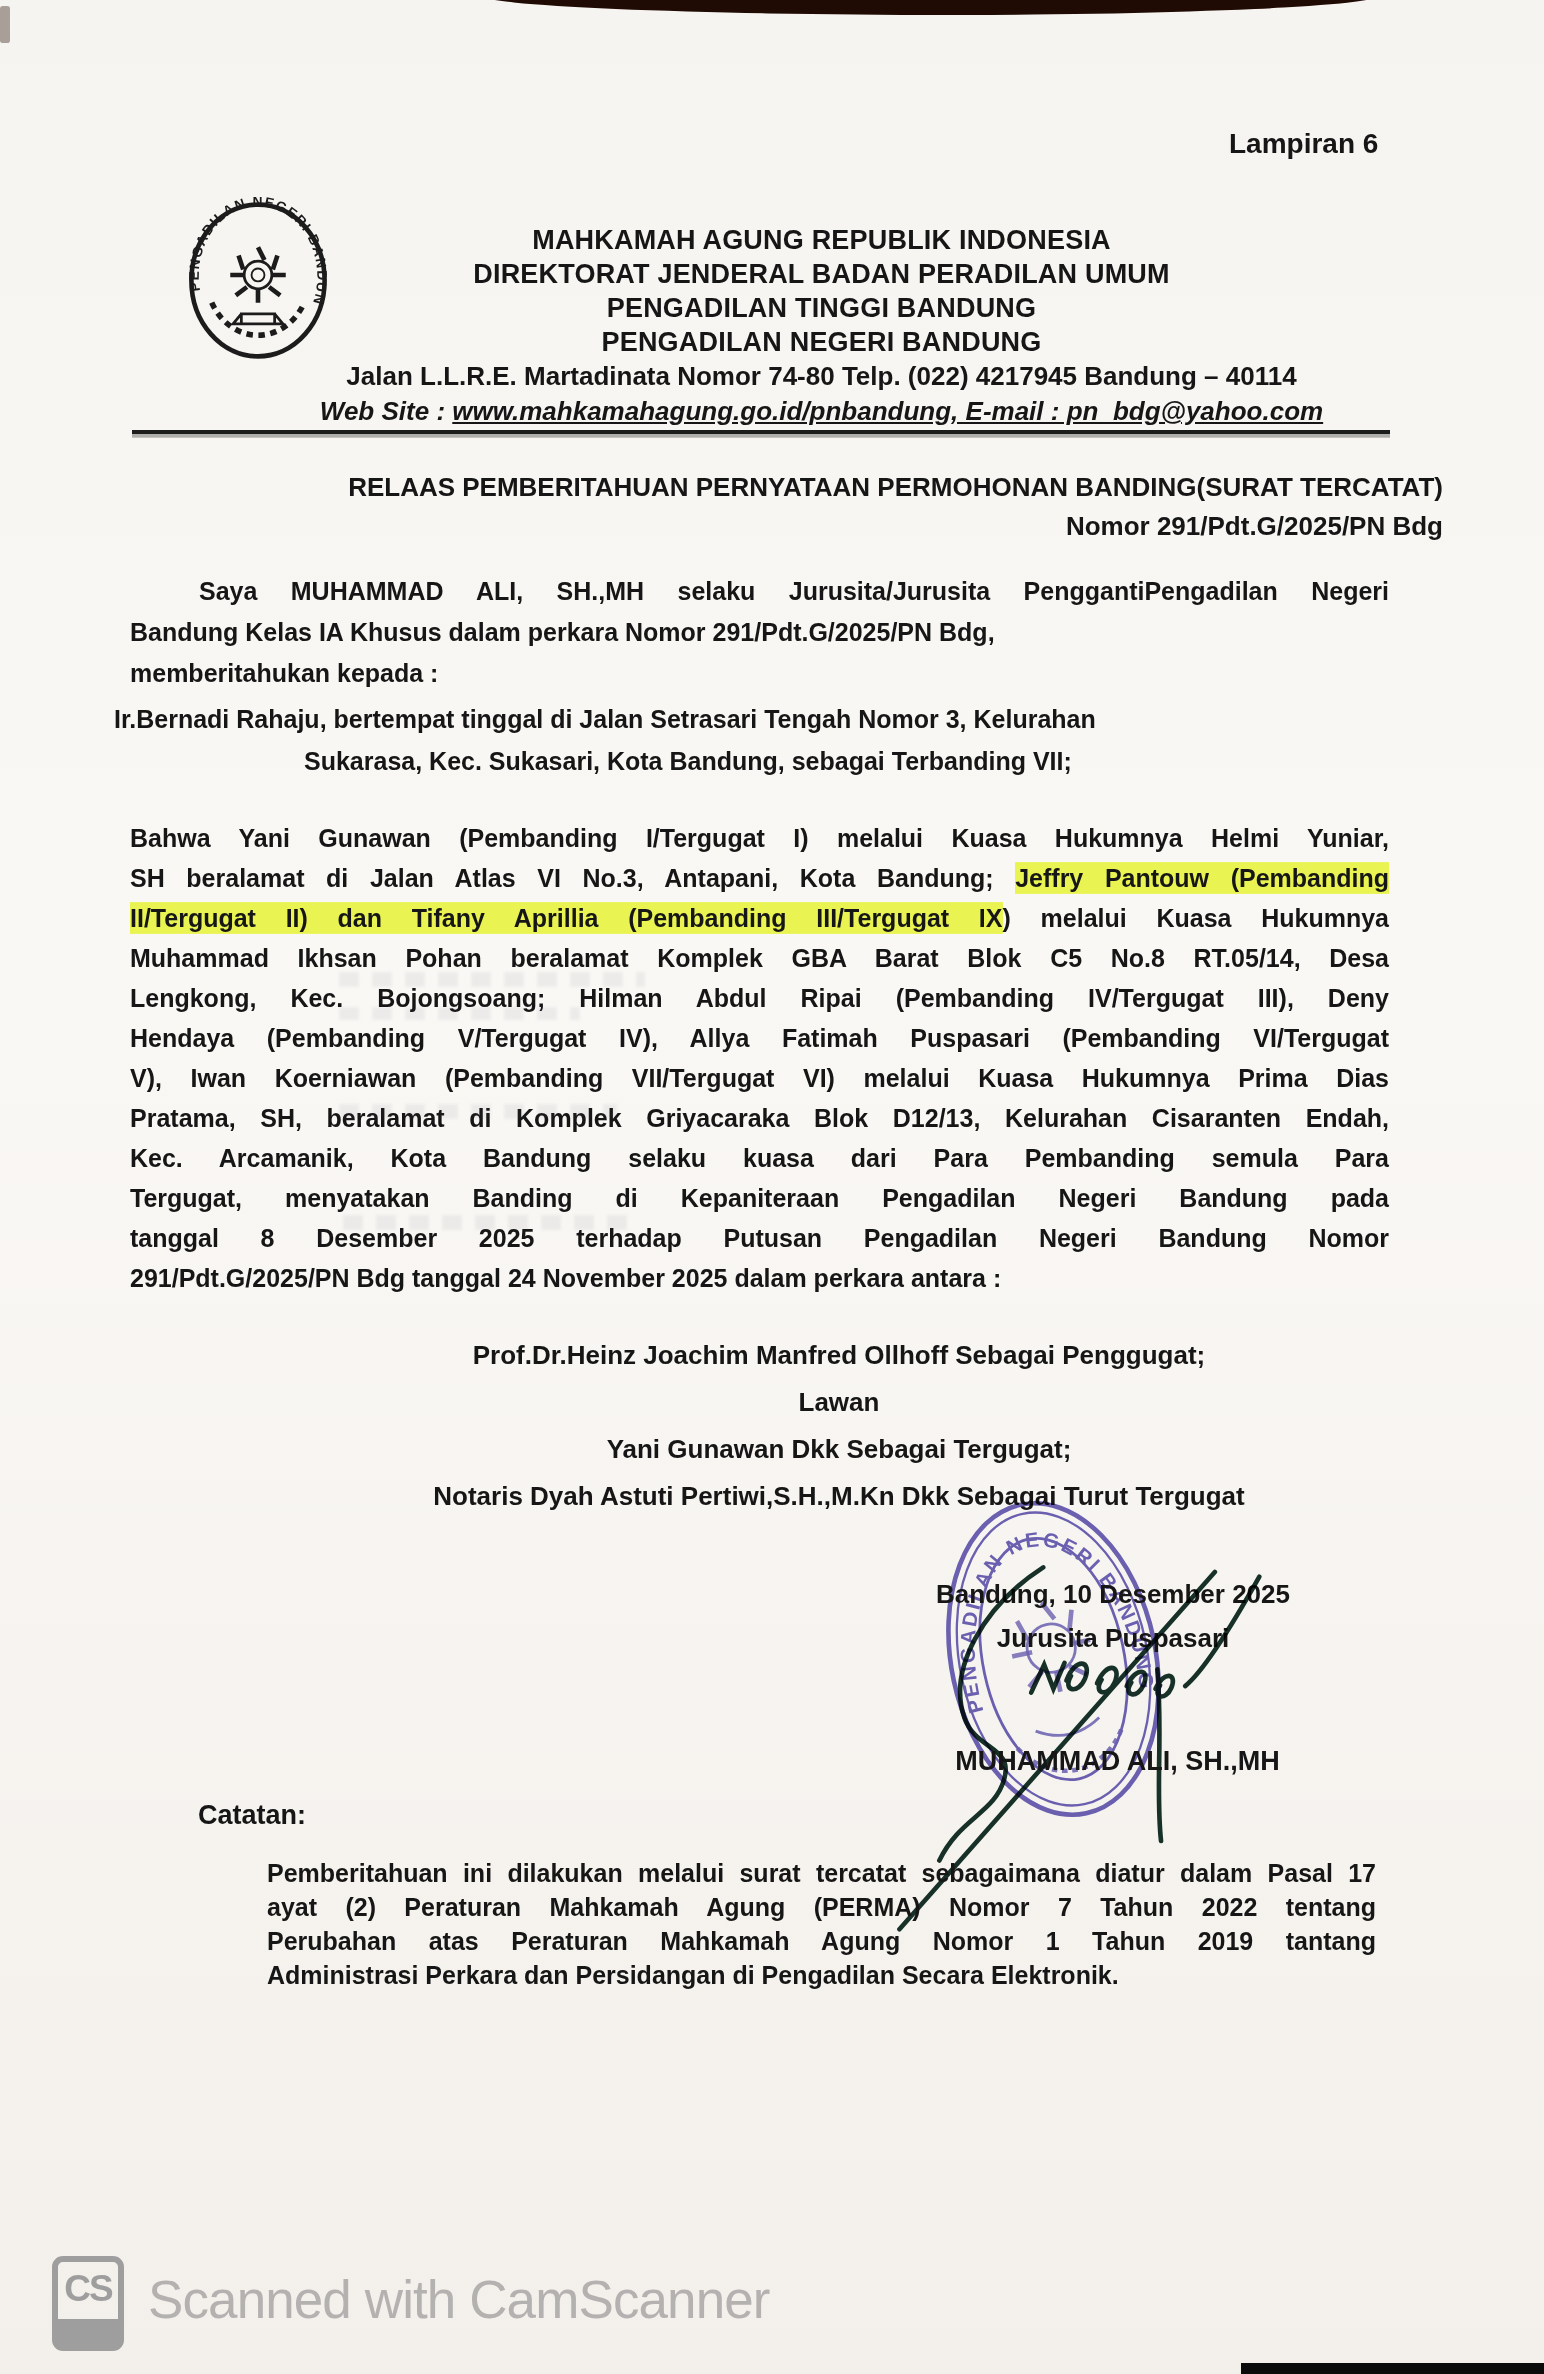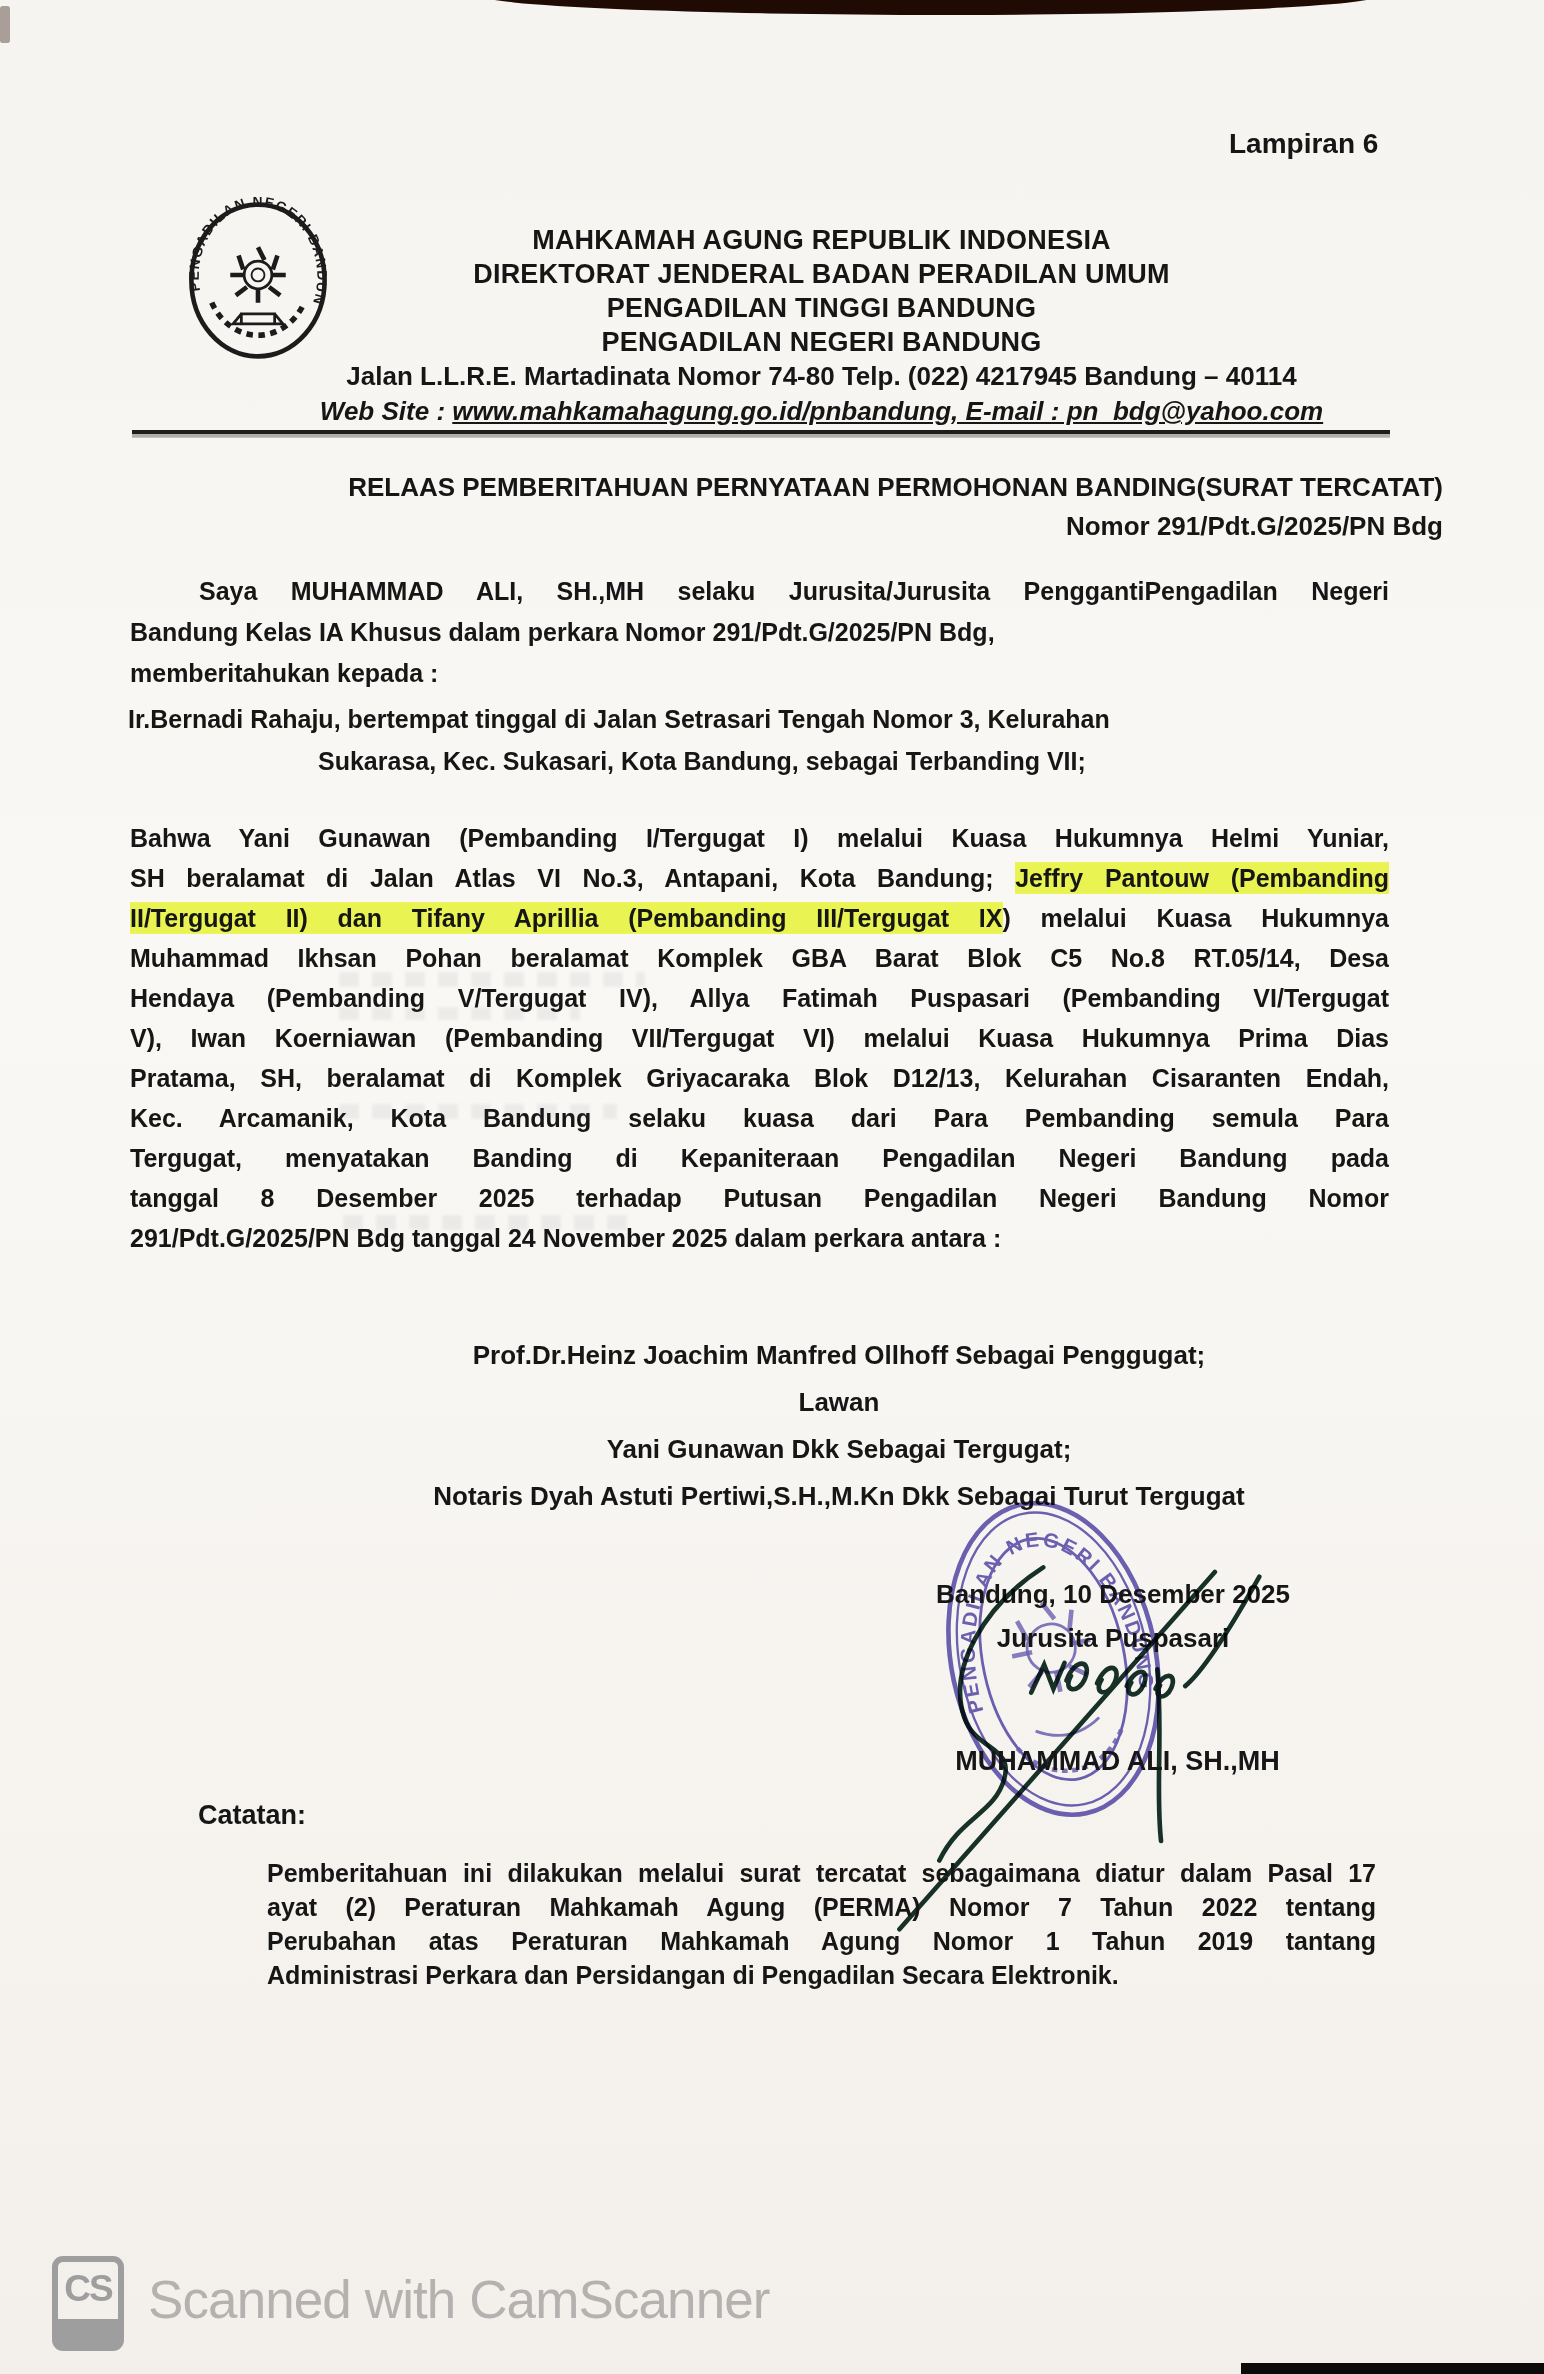--- a/index.html
+++ b/index.html
@@ -25,21 +25,21 @@
   .lh-web .u{text-decoration:underline;}
   .rule{position:absolute;left:132px;top:430px;width:1258px;height:3.7px;background:#1d1d1d;box-shadow:0 3.7px 0 rgba(40,40,40,.35);}
 
   .title{position:absolute;left:130px;top:468px;width:1313px;text-align:right;font-size:26px;font-weight:600;line-height:39px;}
 
   .intro{position:absolute;left:130px;top:571px;width:1259px;font-size:25px;font-weight:600;}
   .intro .l{line-height:41px;}
   .jline{text-align:justify;text-align-last:justify;}
   .indent{text-indent:69px;}
 
-  .recipient{position:absolute;left:128px;top:698px;width:1289px;font-size:25px;font-weight:600;line-height:42px;}
+  .recipient{position:absolute;left:114px;top:698px;width:1289px;font-size:25px;font-weight:600;line-height:42px;}
   .recipient .name{font-weight:800;}
   .recipient .l2{padding-left:190px;}
 
   .bodypar{position:absolute;left:130px;top:818px;width:1259px;font-size:25px;font-weight:600;}
   .bodypar .bl{height:40px;line-height:40px;}
   .hl{background:#e9f452;box-shadow:0 1.9px 0 #e9f452,0 -1.9px 0 #e9f452;}
 
   .parties{position:absolute;left:227px;top:1332px;width:1224px;text-align:center;font-size:26px;font-weight:600;}
   .parties .pl{height:47px;line-height:47px;}
 
@@ -107,20 +107,21 @@
   <div class="recipient">
     <div><span class="name">Ir.Bernadi Rahaju</span><span>, bertempat tinggal di Jalan Setrasari Tengah Nomor 3, Kelurahan</span></div>
     <div class="l2">Sukarasa, Kec. Sukasari, Kota Bandung, sebagai Terbanding VII;</div>
   </div>
 
   <div class="bodypar">
     <div class="bl jline"><span>Bahwa Yani Gunawan (Pembanding I/Tergugat I) melalui Kuasa Hukumnya Helmi Yuniar,</span></div>
     <div class="bl jline"><span>SH beralamat di Jalan Atlas VI No.3, Antapani, Kota Bandung; </span><span class="hl">Jeffry Pantouw (Pembanding</span></div>
     <div class="bl jline"><span class="hl">II/Tergugat II) dan Tifany Aprillia (Pembanding III/Tergugat IX</span><span>) melalui Kuasa Hukumnya</span></div>
     <div class="bl jline"><span>Muhammad Ikhsan Pohan beralamat Komplek GBA Barat Blok C5 No.8 RT.05/14, Desa</span></div>
+    <div class="bl jline"><span>Lengkong, Kec. Bojongsoang; Hilman Abdul Ripai (Pembanding IV/Tergugat III), Deny</span></div>
     <div class="bl jline"><span>Hendaya (Pembanding V/Tergugat IV), Allya Fatimah Puspasari (Pembanding VI/Tergugat</span></div>
     <div class="bl jline"><span>V), Iwan Koerniawan (Pembanding VII/Tergugat VI) melalui Kuasa Hukumnya Prima Dias</span></div>
     <div class="bl jline"><span>Pratama, SH, beralamat di Komplek Griyacaraka Blok D12/13, Kelurahan Cisaranten Endah,</span></div>
     <div class="bl jline"><span>Kec. Arcamanik, Kota Bandung selaku kuasa dari Para Pembanding semula Para</span></div>
     <div class="bl jline"><span>Tergugat, menyatakan Banding di Kepaniteraan Pengadilan Negeri Bandung pada</span></div>
     <div class="bl jline"><span>tanggal 8 Desember 2025 terhadap Putusan Pengadilan Negeri Bandung Nomor</span></div>
     <div class="bl"><span>291/Pdt.G/2025/PN Bdg tanggal 24 November 2025 dalam perkara antara :</span></div>
   </div>
 
   <div class="bleed" style="left:339px;top:972px;width:306px;height:15px;"></div>

